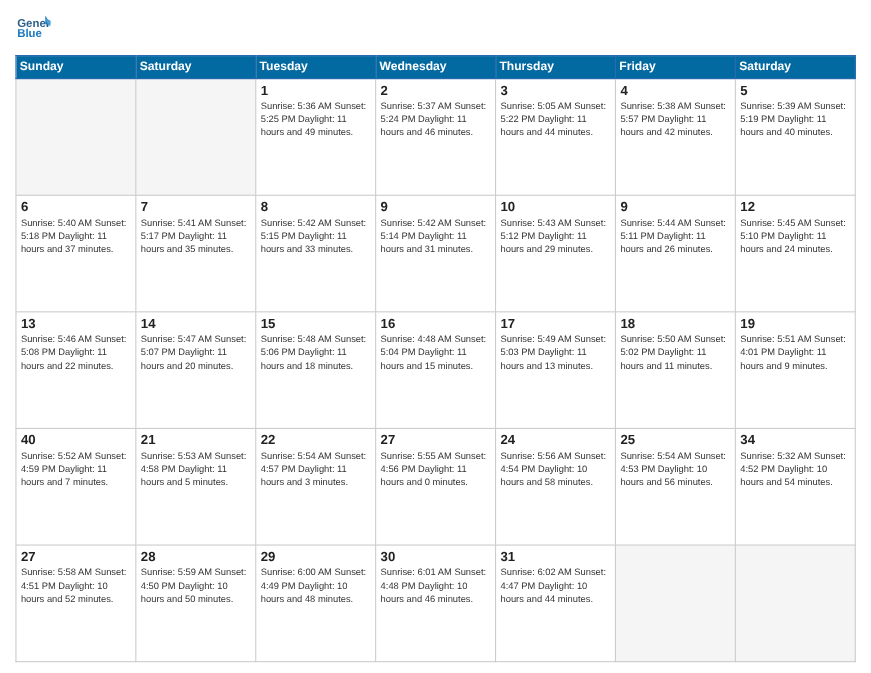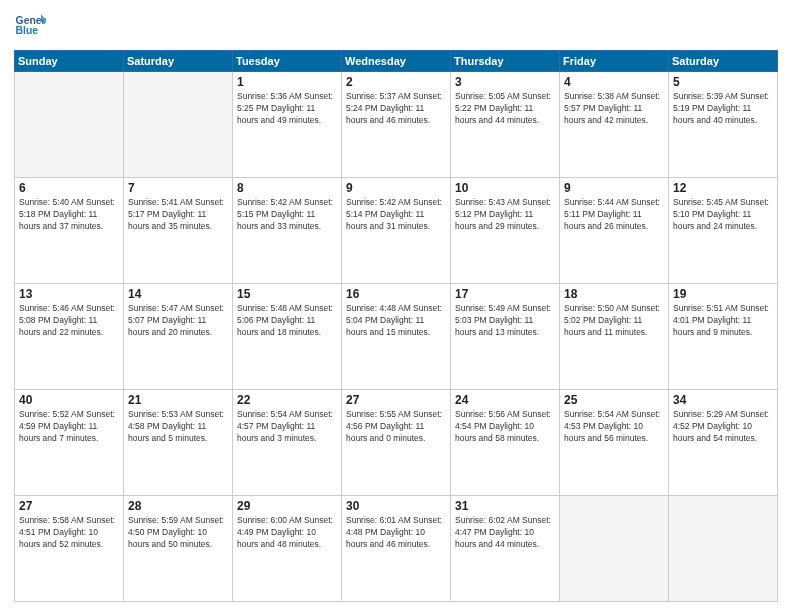--- a/index.html
+++ b/index.html
@@ -271,21 +271,21 @@
 Daylight: 10 hours and 58 minutes.</div>
           </td>
           <td>
             <span class="day-num">25</span>
             <div class="day-info">Sunrise: 5:54 AM
 Sunset: 4:53 PM
 Daylight: 10 hours and 56 minutes.</div>
           </td>
           <td>
             <span class="day-num">34</span>
-            <div class="day-info">Sunrise: 5:29 AM
+            <div class="day-info">Sunrise: 5:32 AM
 Sunset: 4:52 PM
 Daylight: 10 hours and 54 minutes.</div>
           </td>
         </tr>
         <tr>
           <td>
             <span class="day-num">27</span>
             <div class="day-info">Sunrise: 5:58 AM
 Sunset: 4:51 PM
 Daylight: 10 hours and 52 minutes.</div>

